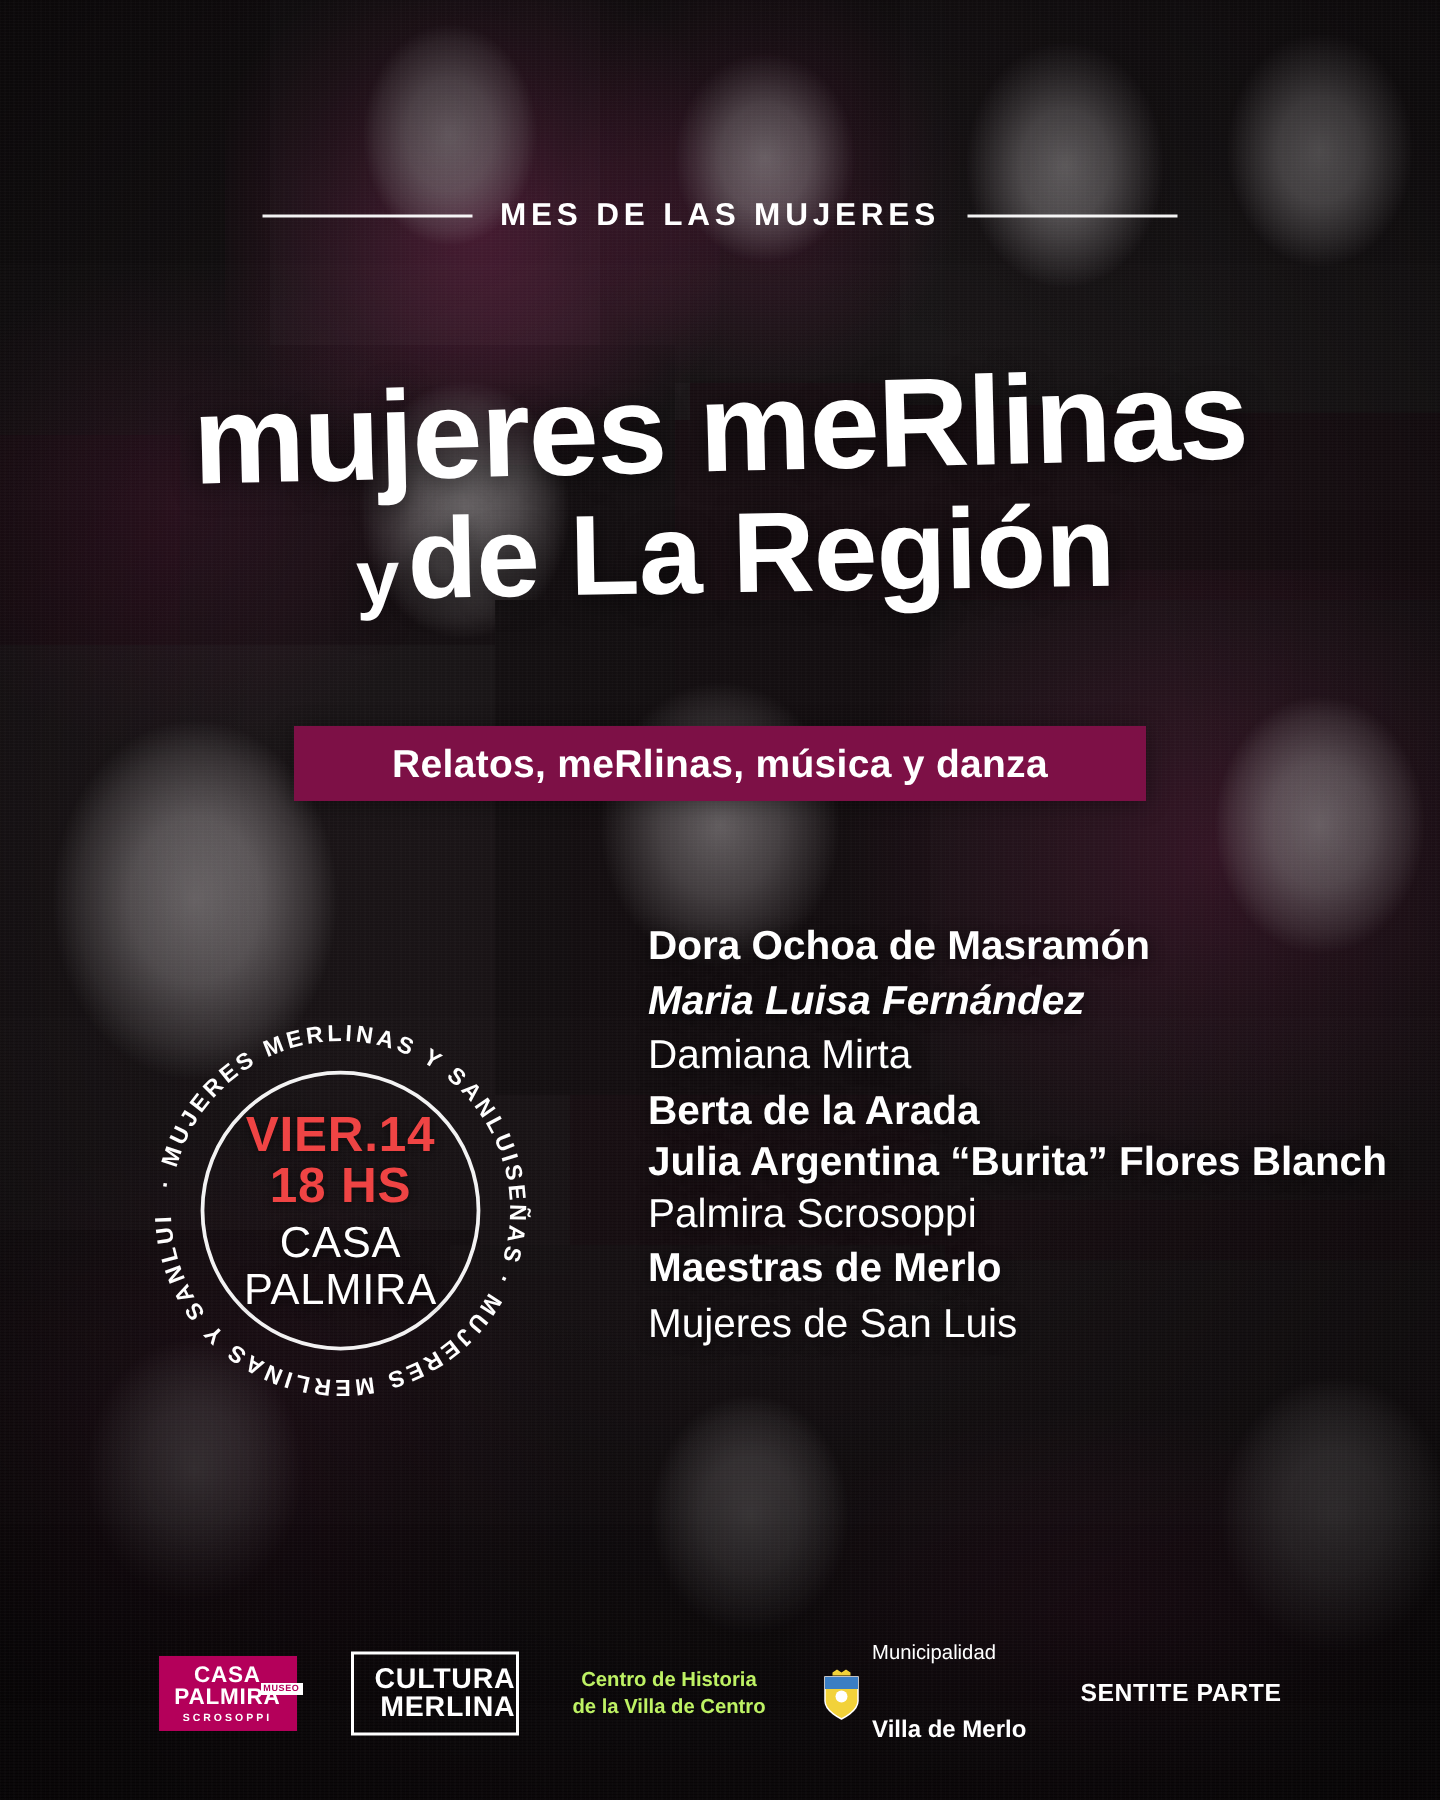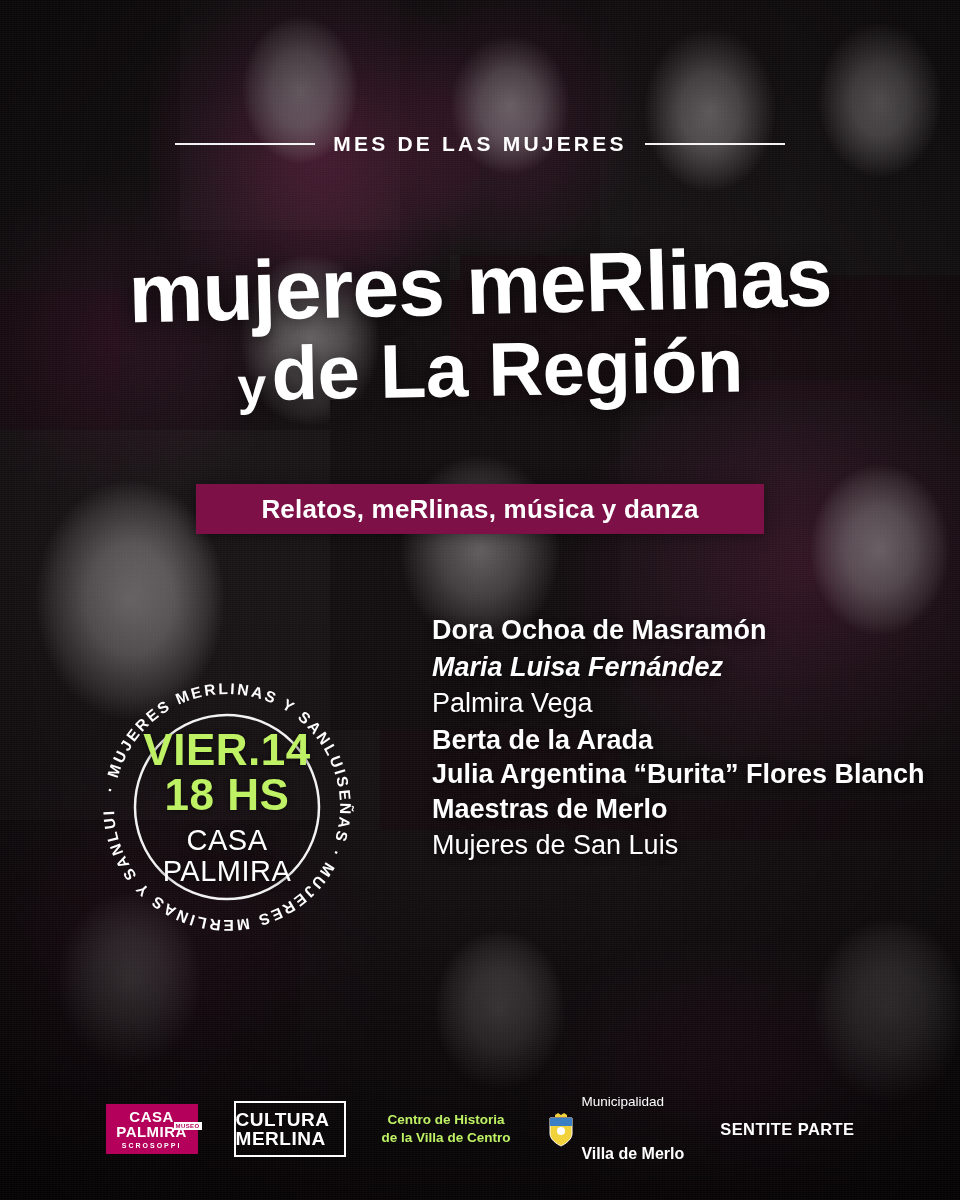--- a/index.html
+++ b/index.html
@@ -268,22 +268,22 @@
   .badge-inner {
     position: absolute;
     inset: 0;
     display: flex;
     flex-direction: column;
     align-items: center;
     justify-content: center;
     text-align: center;
   }
   .badge-date {
-    color: #bef264;
-    font-size: 44px;
+    color: #ef4444;
+    font-size: 33px;
     font-weight: 700;
     line-height: 1.02;
     letter-spacing: .5px;
     text-shadow: 0 1px 6px rgba(0,0,0,.5);
   }
   .badge-venue {
     margin-top: 8px;
     color: #ffffff;
     font-size: 29px;
     font-weight: 400;
@@ -329,21 +329,21 @@
     font-weight: 700;
     padding: 1px 2px;
     letter-spacing: .4px;
   }
   .logo-cultura {
     width: 108px;
     height: 52px;
     border: 2px solid #ffffff;
     display: flex;
     flex-direction: column;
-    align-items: flex-start;
+    align-items: flex-end;
     justify-content: center;
     color: #ffffff;
     line-height: 1.02;
   }
   .logo-cultura .c1 { font-size: 19px; font-weight: 700; letter-spacing: .5px; }
   .logo-cultura .c2 { font-size: 19px; font-weight: 700; letter-spacing: .5px; }
   .footer-text {
     color: #bef264;
     font-size: 13.5px;
     font-weight: 700;
@@ -419,23 +419,24 @@
       </div>
     </div>
 
     <div class="ribbon">
       <span>Relatos, meRlinas, música y danza</span>
     </div>
 
     <div class="names">
       <div class="name">Dora Ochoa de Masramón</div>
       <div class="name italic">Maria Luisa Fernández</div>
-      <div class="name light">Palmira Vega</div>
+      <div class="name light">Damiana Mirta</div>
       <div class="name">Berta de la Arada</div>
       <div class="name two-line">Julia Argentina “Burita” Flores Blanch</div>
+      <div class="name light">Palmira Scrosoppi</div>
       <div class="name">Maestras de Merlo</div>
       <div class="name light">Mujeres de San Luis</div>
     </div>
 
     <div class="badge">
       <svg viewBox="0 0 270 270">
         <defs>
           <path id="ringpath" d="M 135,135 m -113,0 a 113,113 0 1,1 226,0 a 113,113 0 1,1 -226,0"></path>
         </defs>
         <circle cx="135" cy="135" r="92" fill="none" stroke="#ffffff" stroke-width="2.5" opacity="0.95"></circle>

